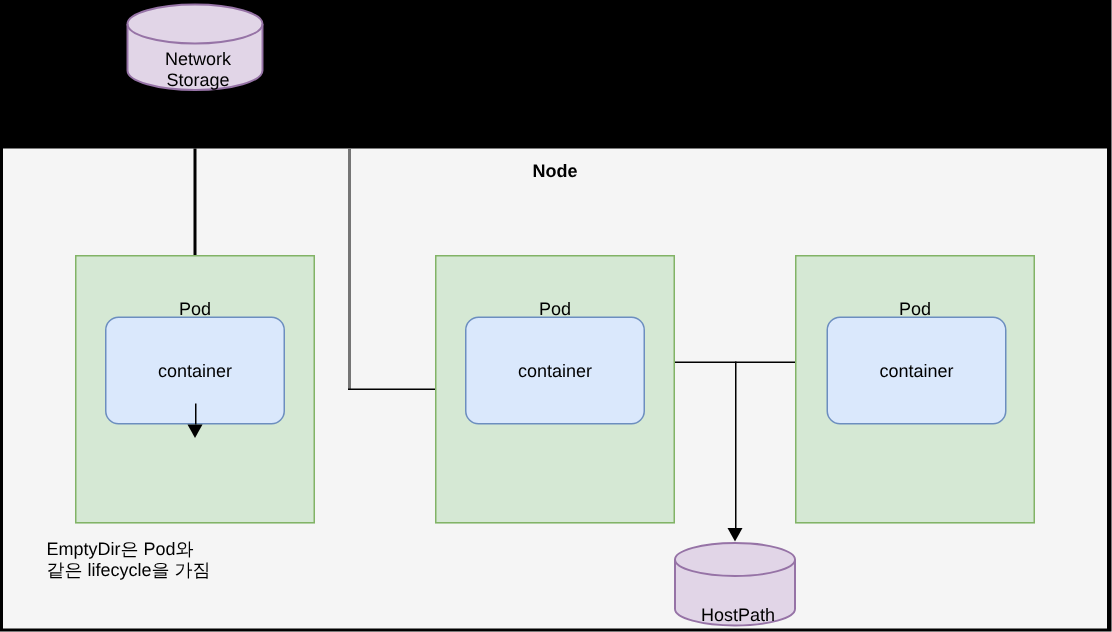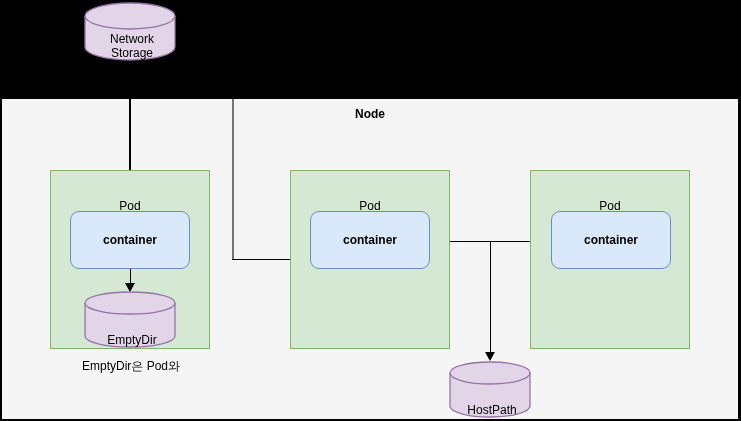--- a/index.html
+++ b/index.html
@@ -55,28 +55,27 @@
   .pod-3 { left: 530px; }
   .pod-label {
     text-align: center;
     padding-top: 8px;
     margin-top: 20px;
   }
   
   .container-box {
     position: absolute;
     top: 211px;
-    width: 120px; height: 58px;
+    width: 120px; height: 72px;
     background: var(--container-fill);
     border: 1px solid var(--container-stroke);
     border-radius: 9px;
     display: flex;
     align-items: center;
     justify-content: center;
-    font-weight: bold;
   }
   .container-1 { left: 70px; }
   .container-2 { left: 310px; }
   .container-3 { left: 551px; }
   
   .cylinder {
     position: absolute;
   }
   .cylinder svg { display: block; overflow: visible; }
   .cyl-body {
@@ -116,21 +115,20 @@
     width: 0; height: 0;
     border-left: 5px solid transparent;
     border-right: 5px solid transparent;
     border-top: 9px solid var(--connector);
   }
   
   .caption {
     position: absolute;
     left: 31px; top: 359px;
     width: 200px;
-    text-align: center;
     line-height: 14px;
   }
 </style>
 </head>
 <body>
 
 <div id="page">
 
   <div class="node-box"></div>
   <div class="node-label">Node</div>
@@ -172,37 +170,29 @@
   <div class="cylinder network-storage">
     <svg width="90" height="57" viewBox="0 0 90 57">
       <path class="cyl-body" d="M0,13 A45,13 0 0 1 90,13 L90,44 A45,13 0 0 1 0,44 Z"></path>
       <path class="cyl-arc" d="M0,13 A45,13 0 0 0 90,13"></path>
     </svg>
     <div class="cyl-label">
       <span>Network Storage</span>
     </div>
   </div>
 
-  <div class="cylinder emptydir">
-    <svg width="90" height="55" viewBox="0 0 90 55">
-      <path class="cyl-body" d="M0,11 A45,11 0 0 1 90,11 L90,44 A45,11 0 0 1 0,44 Z"></path>
-      <path class="cyl-arc" d="M0,11 A45,11 0 0 0 90,11"></path>
-    </svg>
-    <div class="cyl-label">
-      <span>EmptyDir</span>
-    </div>
-  </div>
 
   <div class="cylinder hostpath">
     <svg width="80" height="55" viewBox="0 0 80 55">
       <path class="cyl-body" d="M0,11 A40,11 0 0 1 80,11 L80,44 A40,11 0 0 1 0,44 Z"></path>
       <path class="cyl-arc" d="M0,11 A40,11 0 0 0 80,11"></path>
     </svg>
     <div class="cyl-label">
       <span>HostPath</span>
     </div>
   </div>
 
   <div class="caption">
     <div>EmptyDir은 Pod와</div>
+    <div>같은 lifecycle을 가짐</div>
   </div>
 
 </div>
 
 </body></html>

